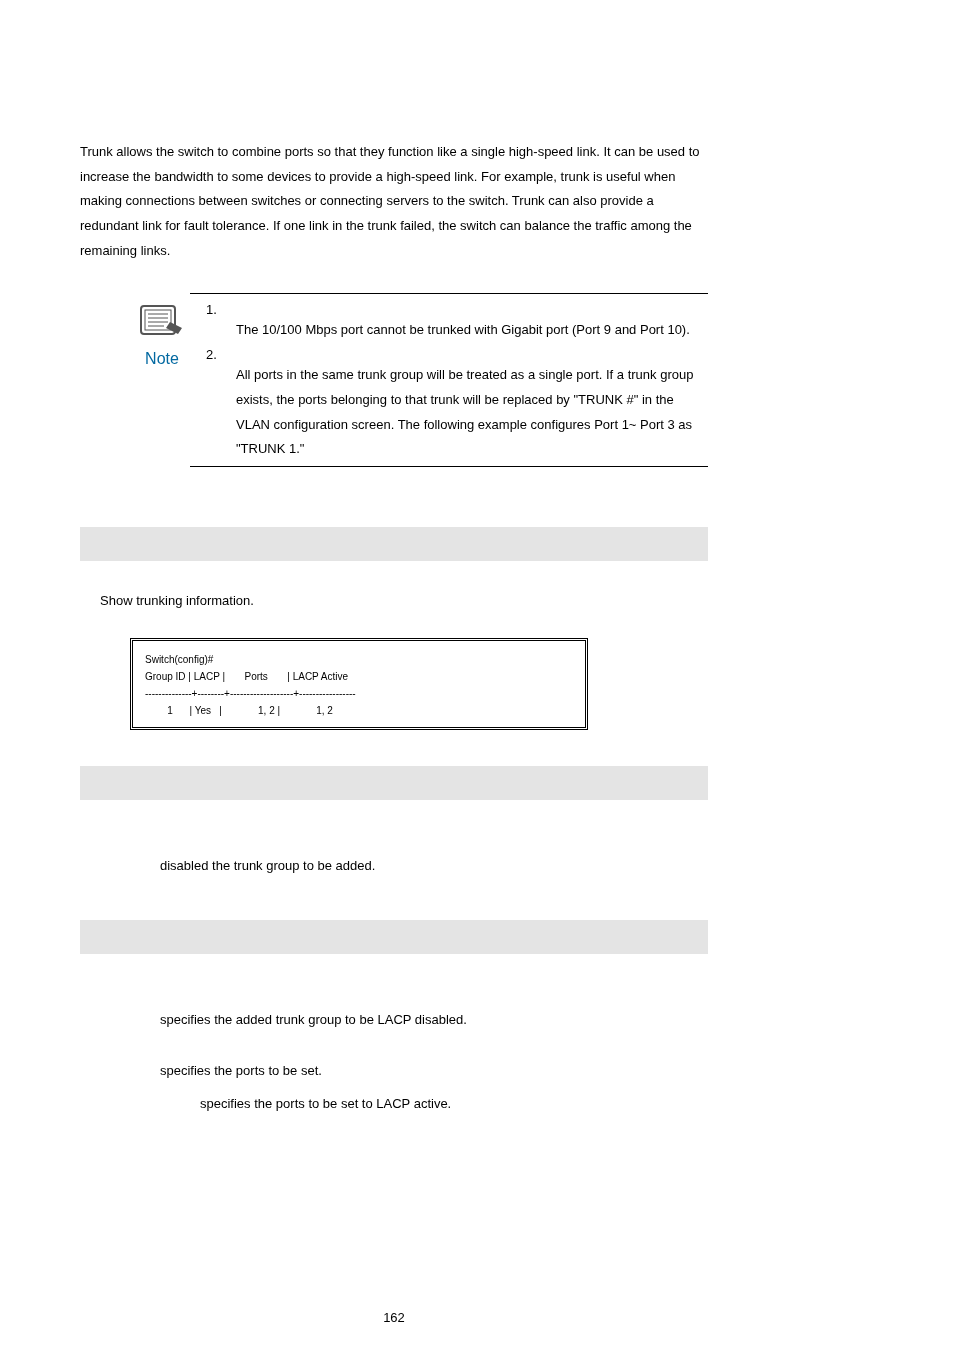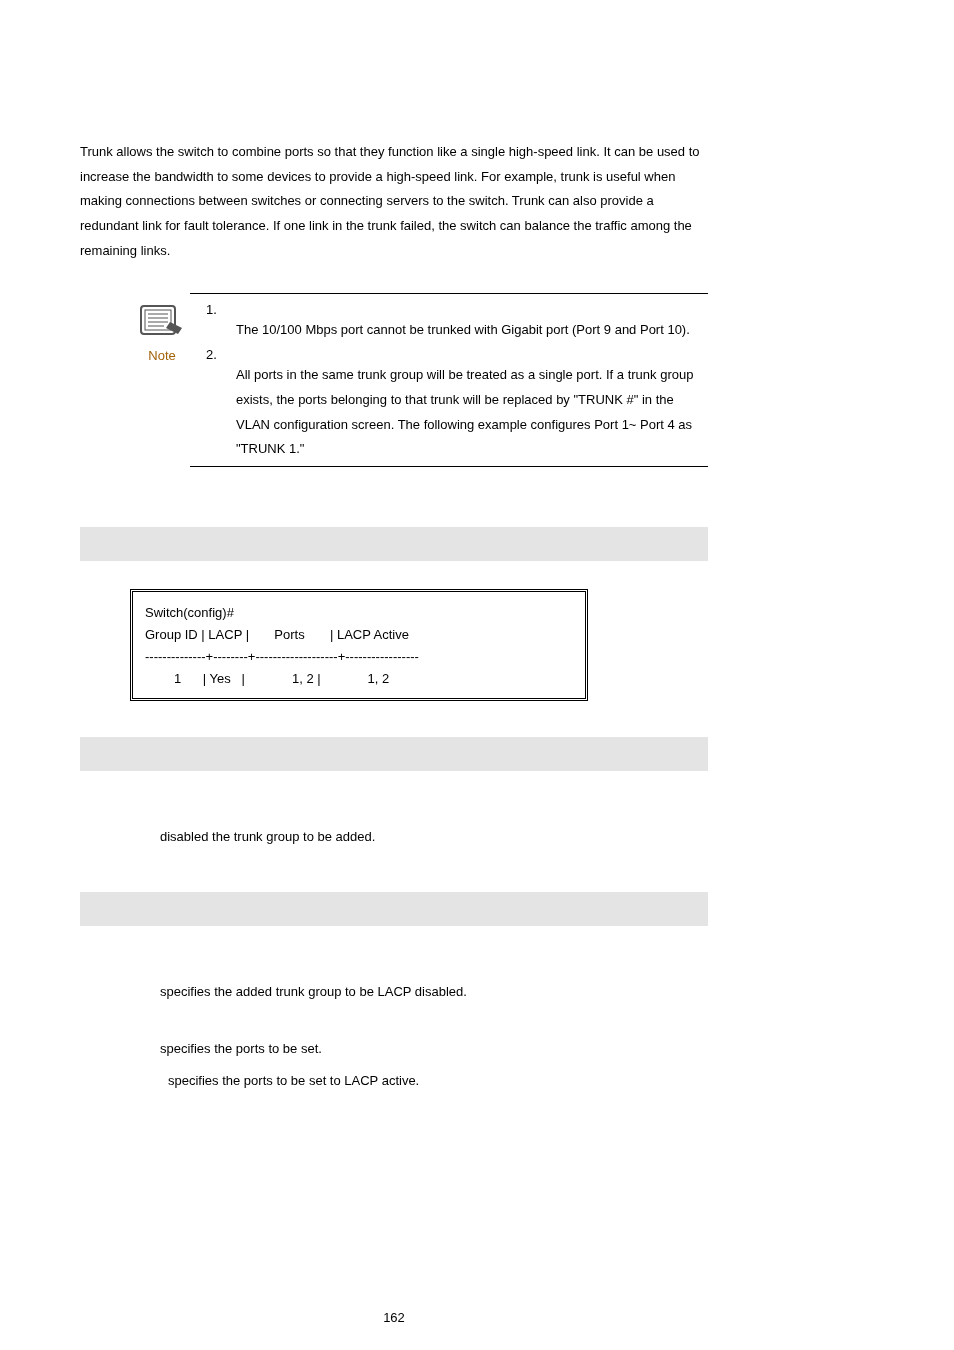--- a/index.html
+++ b/index.html
@@ -32,22 +32,22 @@
   }
   .note-icon {
     width: 56px;
     flex: 0 0 56px;
     margin-left: -56px;
     margin-top: 6px;
     text-align: center;
   }
   .note-icon svg { display: block; margin: 0 auto; }
   .note-icon-label {
-    font-size: 13px;
-    color: #a16207;
+    font-size: 16px;
+    color: #0369a1;
     font-family: Arial, sans-serif;
   }
   .note-list {
     margin: 0;
     padding: 0 0 0 8px;
     list-style: none;
   }
   .note-list li {
     display: flex;
   }
@@ -67,35 +67,35 @@
   }
   .section-desc {
     margin: 0 0 24px 20px;
   }
   .terminal {
     margin-left: 50px;
     margin-right: 120px;
     border: 3px double #000;
     padding: 10px 12px 8px 12px;
     font-family: Arial, Helvetica, sans-serif;
-    font-size: 13px;
+    font-size: 10px;
     line-height: 1.7;
     white-space: pre;
     margin-bottom: 36px;
   }
   .indented-1 {
     margin-left: 80px;
     margin-bottom: 42px;
   }
   .indented-2 {
     margin-left: 80px;
-    margin-bottom: 24px;
+    margin-bottom: 18px;
   }
   .indented-3 {
-    margin-left: 88px;
+    margin-left: 120px;
   }
   .page-number {
     position: absolute;
     bottom: 19px;
     left: 0;
     width: 100%;
     text-align: center;
   }
   .spacer-small { height: 8px; }
   .spacer-med { height: 26px; }
@@ -120,27 +120,28 @@
       </svg>
       <div class="note-icon-label">Note</div>
     </div>
     <ol class="note-list">
       <li>
         <span class="note-num">1.</span>
         <span class="note-text">The 10/100 Mbps port cannot be trunked with Gigabit port (Port 9 and Port 10).</span>
       </li>
       <li>
         <span class="note-num">2.</span>
-        <span class="note-text">All ports in the same trunk group will be treated as a single port. If a trunk group exists, the ports belonging to that trunk will be replaced by "TRUNK #" in the VLAN configuration screen. The following example configures Port 1~ Port 4 as "TRUNK 1."</span>
+        <span class="note-text">All ports in the same trunk group will be treated as a single port. If a trunk group exists, the ports belonging to that trunk will be replaced by "TRUNK #" in the VLAN configuration screen. The following example configures Port 1~ Port 3 as "TRUNK 1."</span>
       </li>
     </ol>
   </div>
 
   <div class="band"></div>
 
+  <p class="section-desc">Show trunking information.</p>
 
   <div class="terminal">Switch(config)#
 Group ID | LACP |       Ports       | LACP Active
 --------------+--------+-------------------+-----------------
         1      | Yes   |             1, 2 |             1, 2</div>
 
   <div class="band"></div>
 
 
   <div class="spacer-med"></div>

